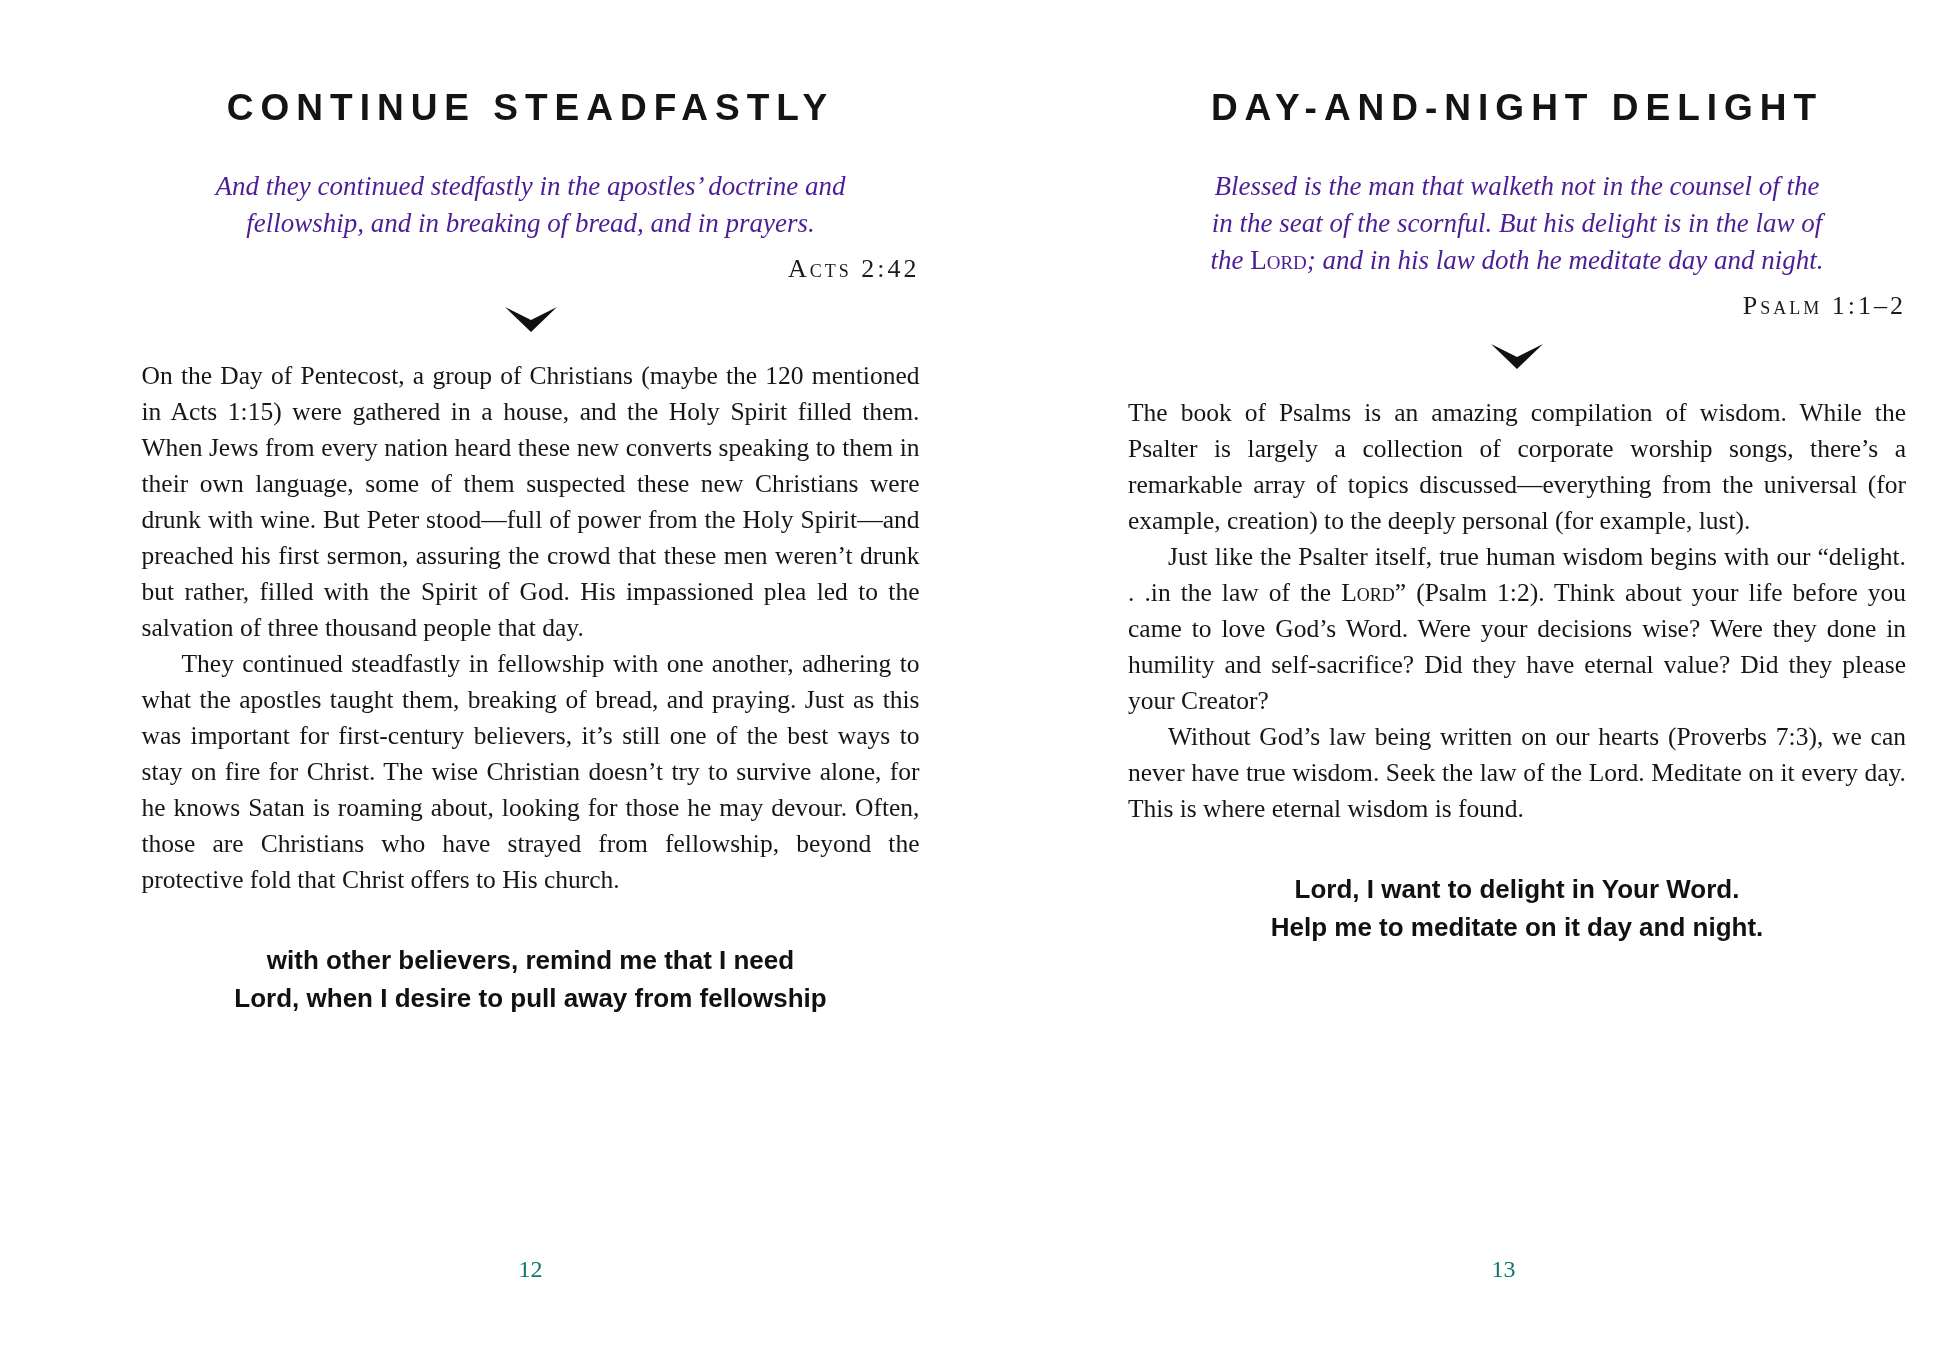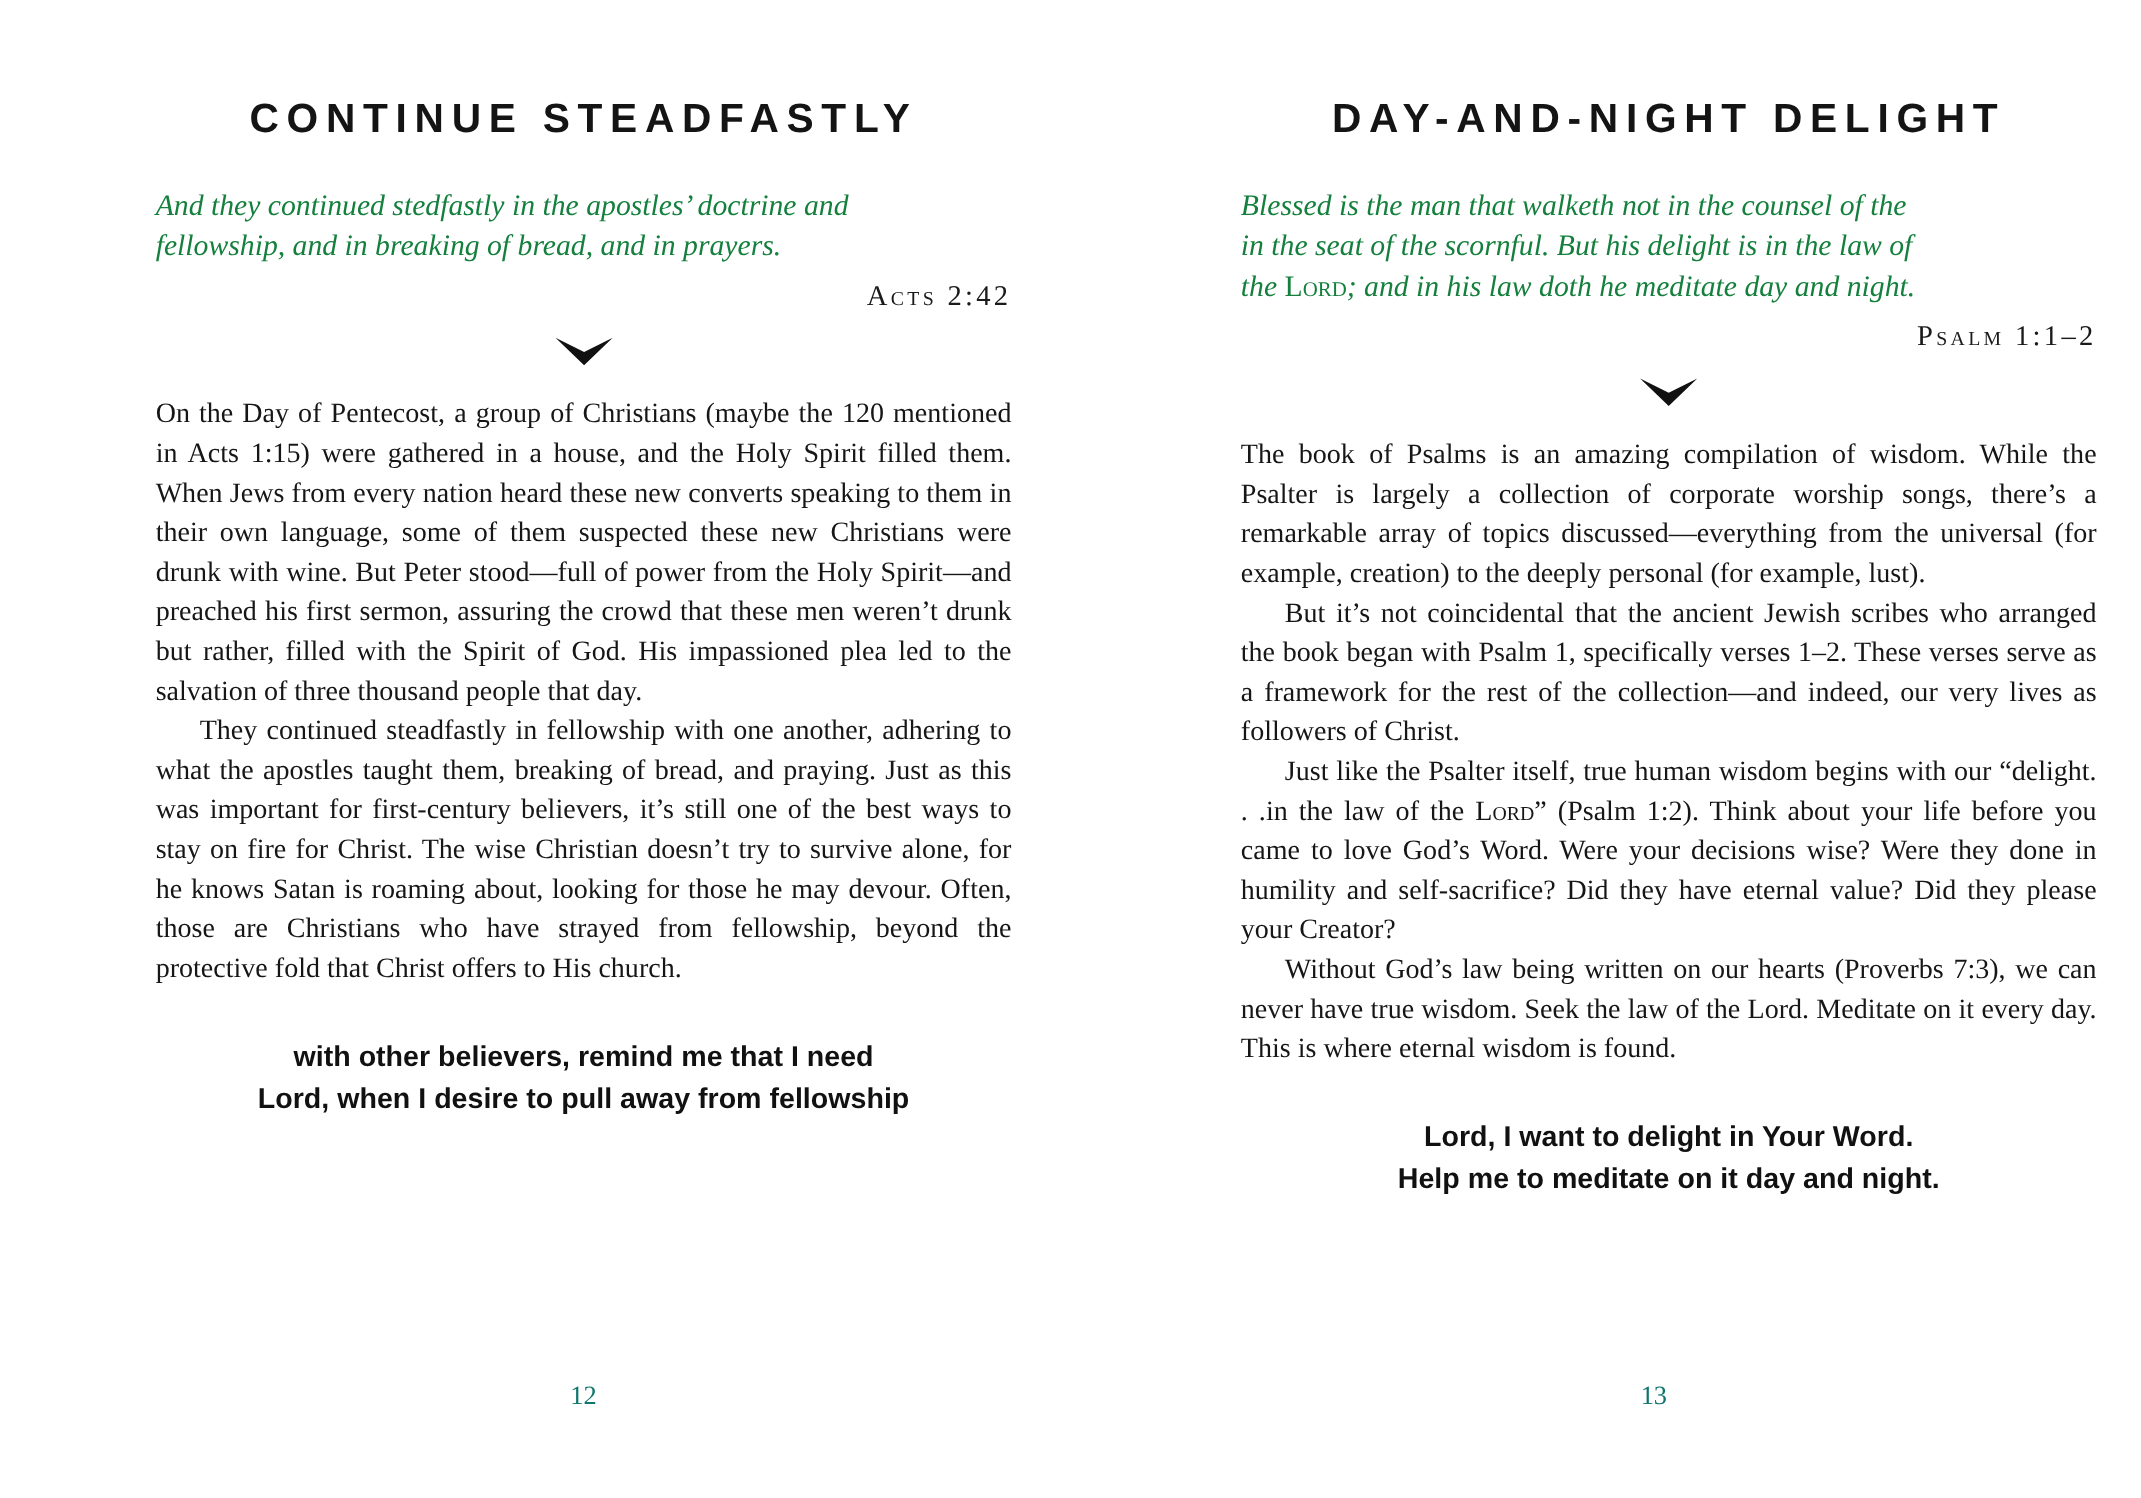--- a/index.html
+++ b/index.html
@@ -45,22 +45,22 @@
     text-align: center;
     color: #141414;
     white-space: nowrap;
   }
   .epigraph {
     margin-top: 40px;
     font-family: "Liberation Serif", serif;
     font-style: italic;
     font-size: 27px;
     line-height: 37px;
-    text-align: left;
-    color: #15803d;
+    text-align: center;
+    color: #4c1d95;
   }
   .citation {
     margin-top: 12px;
     font-family: "Liberation Serif", serif;
     font-variant: small-caps;
     font-size: 26px;
     line-height: 30px;
     letter-spacing: 3px;
     text-align: right;
     color: #1a1a1a;
@@ -162,21 +162,20 @@
       <div class="citation">Psalm 1:1–2</div>
 
       <div class="chevron-wrap">
         <svg class="chevron-icon" width="52" height="28" viewBox="0 0 52 28" aria-hidden="true">
           <polygon points="0,3 26,16 52,3 26,28" fill="#111111"></polygon>
         </svg>
       </div>
 
       <div class="body-text">
         <p>The book of Psalms is an amazing compilation of wisdom. While the Psalter is largely a collection of corporate worship songs, there’s a remarkable array of topics discussed—everything from the universal (for example, creation) to the deeply personal (for example, lust).</p>
-        <p class="indent">But it’s not coincidental that the ancient Jewish scribes who arranged the book began with Psalm 1, specifically verses 1–2. These verses serve as a framework for the rest of the collection—and indeed, our very lives as followers of Christ.</p>
         <p class="indent"><span>Just like the Psalter itself, true human wisdom begins with our “delight. . .in the law of the </span><span class="sc">Lord</span><span>” (Psalm 1:2). Think about your life before you came to love God’s Word. Were your decisions wise? Were they done in humility and self-sacrifice? Did they have eternal value? Did they please your Creator?</span></p>
         <p class="indent">Without God’s law being written on our hearts (Proverbs 7:3), we can never have true wisdom. Seek the law of the Lord. Meditate on it every day. This is where eternal wisdom is found.</p>
       </div>
 
       <div class="prayer">
         <div>Lord, I want to delight in Your Word.</div>
         <div>Help me to meditate on it day and night.</div>
       </div>
     </div>
 

